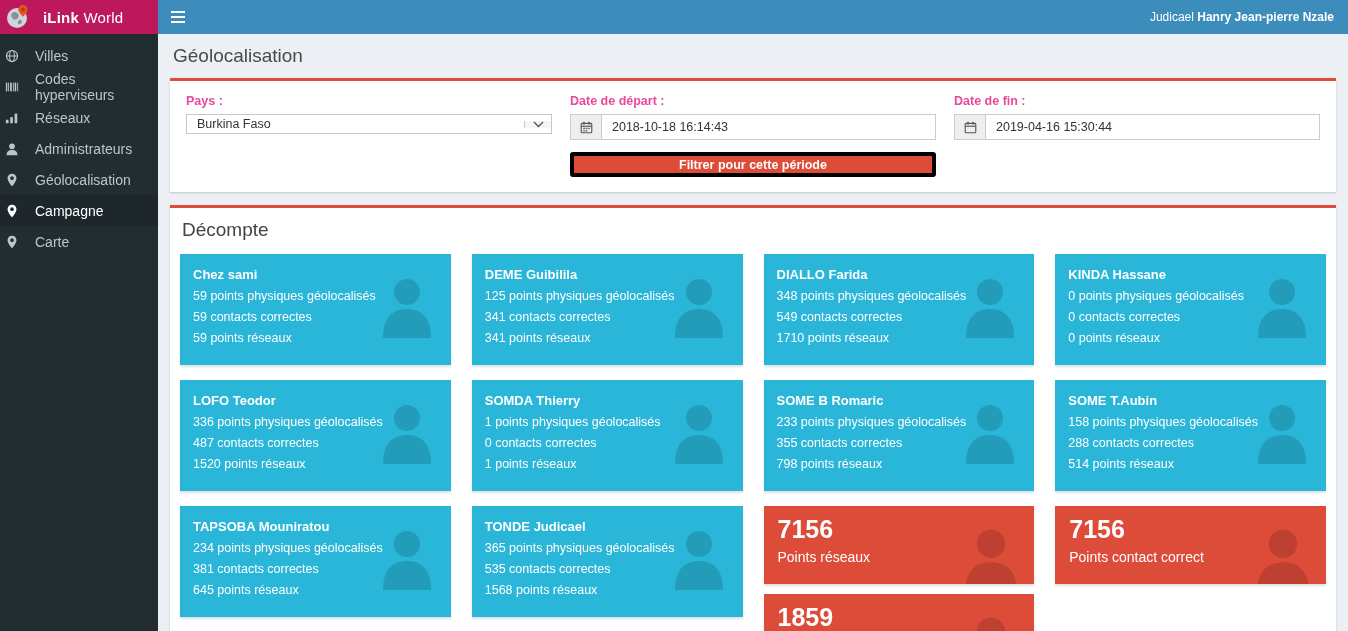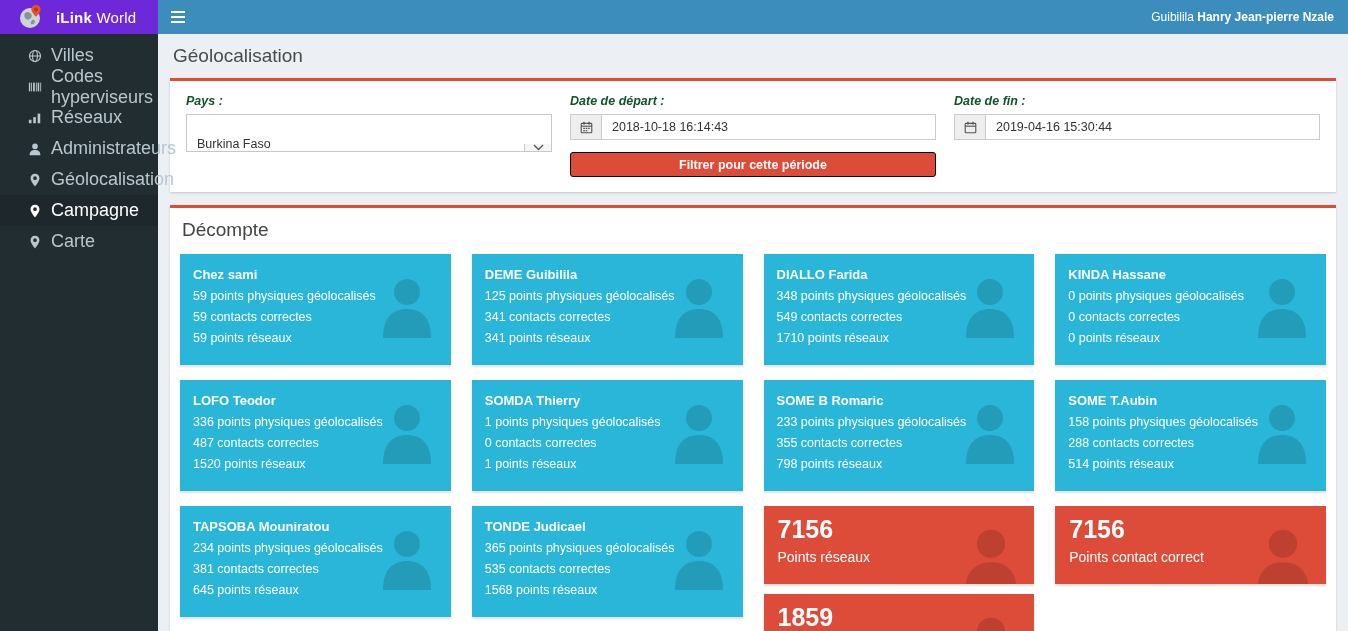--- a/index.html
+++ b/index.html
@@ -5,86 +5,86 @@
   * { box-sizing: border-box; margin: 0; padding: 0; }
   html, body { width: 1348px; height: 631px; overflow: hidden; }
   body {
     font-family: "Liberation Sans", sans-serif;
     background: #ecf0f5;
     color: #333;
   }
   
   .brand {
     position: fixed; left: 0; top: 0; width: 158px; height: 34px;
-    background: #6d28d9; display: flex; align-items: center; gap: 12px;
-    padding-left: 18px; z-index: 3;
+    background: #be185d; display: flex; align-items: center; gap: 12px;
+    padding-left: 5px; z-index: 3;
   }
   .brand-text { color: #fff; font-size: 15px; letter-spacing: .2px; white-space: nowrap; }
   .brand-text b { font-weight: bold; }
   .navbar {
     position: fixed; left: 158px; top: 0; right: 0; height: 34px;
     background: #3c8dbc; display: flex; align-items: center; z-index: 3;
   }
   .hamburger {
     width: 40px; height: 34px; display: flex; align-items: center; justify-content: center;
     color: #fff; font-size: 15px; cursor: pointer;
   }
   .nav-right { margin-left: auto; padding-right: 14px; color: #fff; font-size: 12px; cursor: pointer; }
   .nav-right b { font-weight: bold; }
 
   
   .sidebar {
     position: fixed; left: 0; top: 34px; bottom: 0; width: 158px;
     background: #222d32; padding-top: 6px; z-index: 2;
   }
   .side-item {
-    display: flex; align-items: center; gap: 9px;
-    height: 31px; padding-left: 28px;
-    color: #b8c7ce; font-size: 18px; cursor: pointer;
+    display: flex; align-items: center; gap: 16px;
+    height: 31px; padding-left: 5px;
+    color: #b8c7ce; font-size: 14px; cursor: pointer;
   }
   .side-item.active { background: #1e282c; color: #fff; }
   .side-item svg { flex: 0 0 auto; }
 
   
   .content {
     position: absolute; left: 158px; top: 34px; right: 0; bottom: 0;
     background: #ecf0f5; padding: 9px 12px 0 12px; overflow: hidden;
   }
   .page-title { font-size: 19px; font-weight: normal; color: #4a4a4a; margin: 2px 0 11px 3px; }
 
   .box {
     background: #fff; border-top: 3px solid #dd4b39;
     box-shadow: 0 1px 2px rgba(0,0,0,.18);
   }
   .filter-box { padding: 13px 16px 15px 16px; }
   .filter-grid { display: grid; grid-template-columns: 1fr 1fr 1fr; gap: 18px; }
-  .field-label { font-size: 12.5px; font-weight: bold; color: #14532d; margin-bottom: 6px; font-style: italic; }
+  .field-label { font-size: 12.5px; font-weight: bold; color: #ec4899; margin-bottom: 6px; }
 
   .select-ctl {
-    display: flex; align-items: flex-end; height: 38px;
+    display: flex; align-items: center; height: 20px;
     border: 1px solid #c8c8c8; background: #fff; cursor: pointer;
   }
   .select-value { flex: 1; display: flex; align-items: center; padding-left: 10px; font-size: 12.5px; color: #333; }
   .select-arrow {
     width: 27px; display: flex; align-items: center; justify-content: center;
     background: #f5f5f5; border-left: 1px solid #c8c8c8; color: #555;
   }
 
   .input-group { display: flex; height: 26px; }
   .input-addon {
     width: 31px; display: flex; align-items: center; justify-content: center;
     background: #eee; border: 1px solid #ccc; border-right: none; color: #555; cursor: pointer;
   }
   .input-text {
     flex: 1; border: 1px solid #ccc; font-family: "Liberation Sans", sans-serif;
     font-size: 12.5px; color: #333; padding: 10px 10px; outline: none; background: #fff;
   }
   .filter-btn {
     display: block; width: 100%; margin-top: 12px; height: 25px;
-    background: #dd4b39; border: 1px solid #000000; border-radius: 3px;
+    background: #dd4b39; border: 4px solid #000000; border-radius: 3px;
     color: #fff; font-family: "Liberation Sans", sans-serif; font-size: 12.5px; font-weight: bold;
     cursor: pointer;
   }
 
   
   .decompte-box { margin-top: 13px; padding: 10px 8px 25px 8px; min-height: 430px; }
   .decompte-title { font-size: 19px; font-weight: normal; color: #444; margin: 1px 0 13px 4px; }
   .cards-grid {
     display: grid; grid-template-columns: repeat(4, 1fr);
     gap: 15px 21px; align-items: start; padding: 0 2px;
@@ -126,21 +126,21 @@
 
 <div class="navbar">
   <div class="hamburger">
     <svg width="14" height="12" viewBox="0 0 14 12">
         <rect y="0" width="14" height="2" fill="#fff"></rect>
         <rect y="5" width="14" height="2" fill="#fff"></rect>
         <rect y="10" width="14" height="2" fill="#fff"></rect>
       </svg>
   </div>
   <div class="nav-right">
-    <span>Guibilila </span><b>Hanry Jean-pierre Nzale</b>
+    <span>Judicael </span><b>Hanry Jean-pierre Nzale</b>
   </div>
 </div>
 
 <div class="sidebar">
   <div class="side-item">
     <svg width="14" height="14" viewBox="0 0 16 16">
         <circle cx="8" cy="8" r="6.3" fill="none" stroke="currentColor" stroke-width="1.4"></circle>
         <ellipse cx="8" cy="8" rx="2.8" ry="6.3" fill="none" stroke="currentColor" stroke-width="1.2"></ellipse>
         <line x1="1.7" y1="8" x2="14.3" y2="8" stroke="currentColor" stroke-width="1.2"></line>
       </svg>

